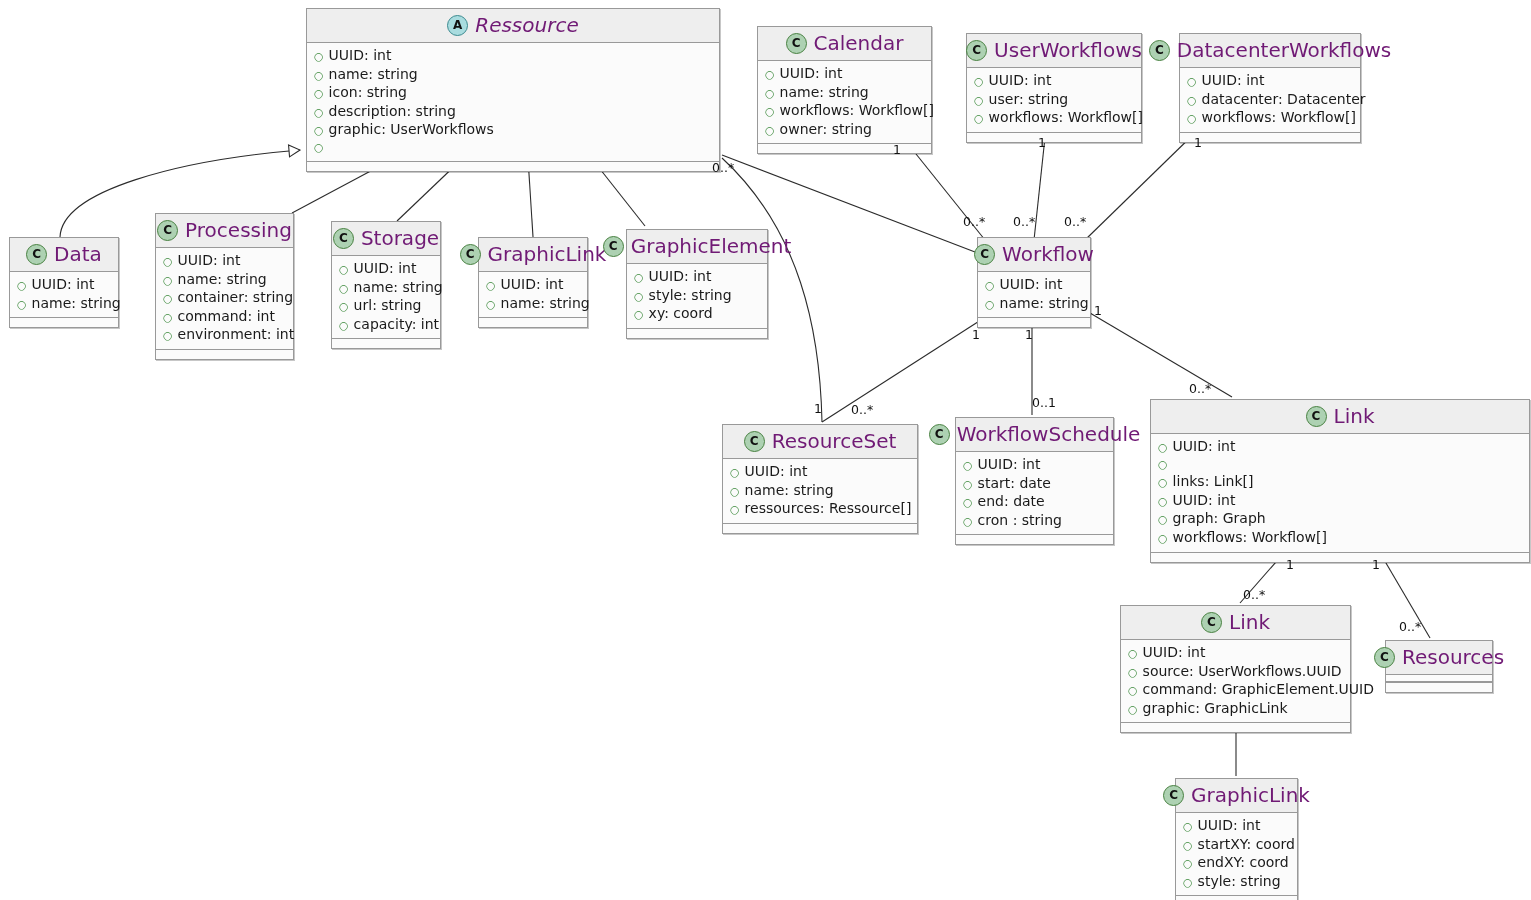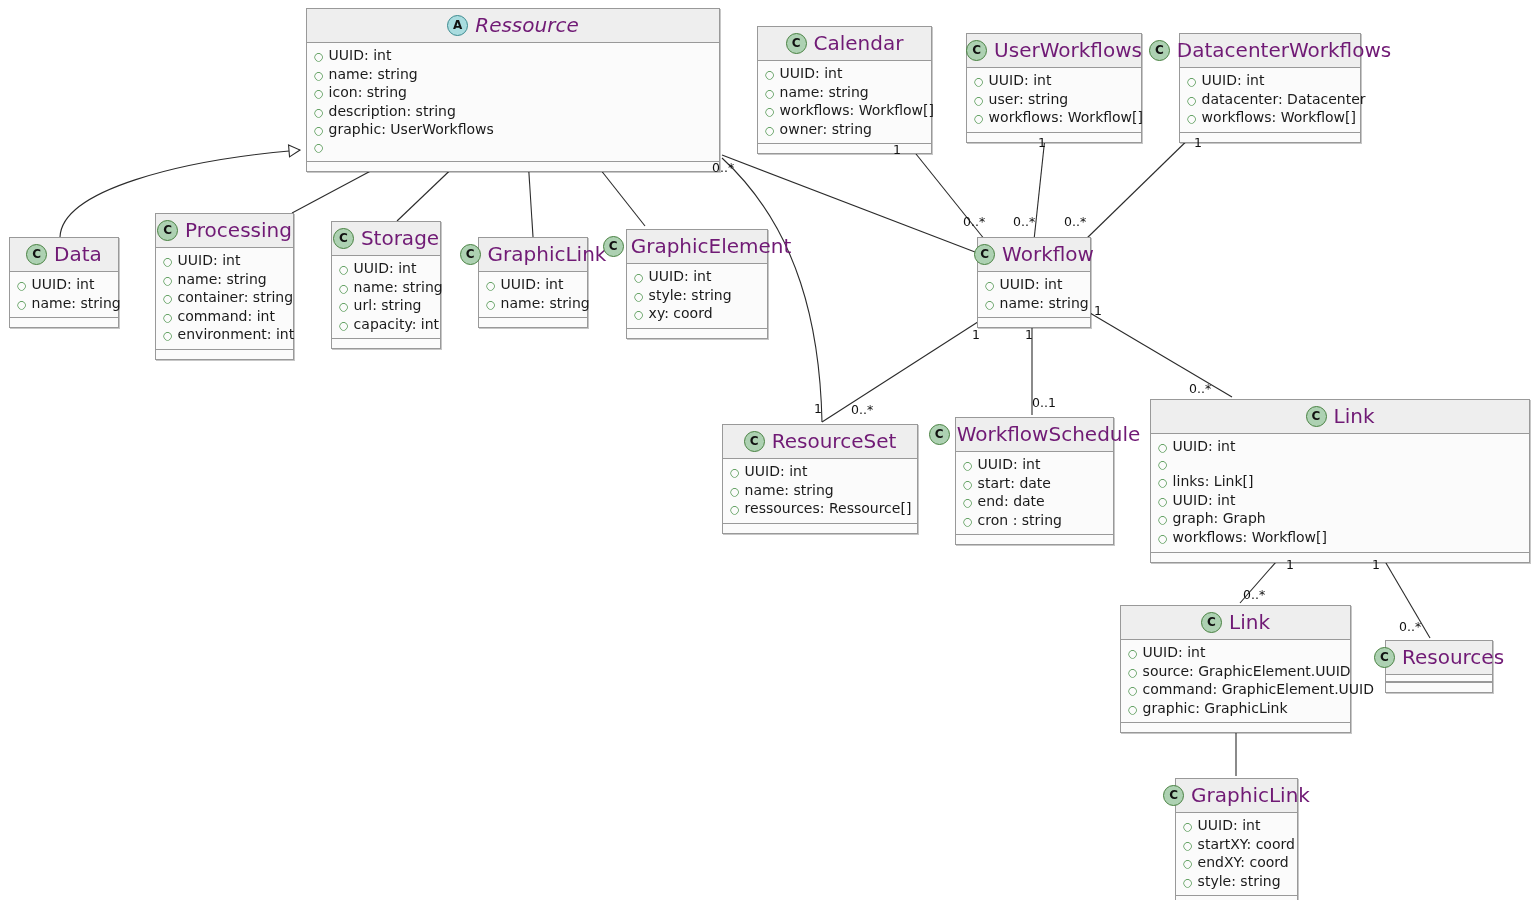--- a/index.html
+++ b/index.html
@@ -405,21 +405,21 @@
           <span class="badge c">C</span>
           <span class="uml-title">Link</span>
         </div>
         <div class="uml-attrs">
           <div class="attr">
             <span class="vis">○</span>
             <span>UUID: int</span>
           </div>
           <div class="attr">
             <span class="vis">○</span>
-            <span>source: GraphicElement.UUID</span>
+            <span>source: UserWorkflows.UUID</span>
           </div>
           <div class="attr">
             <span class="vis">○</span>
             <span>command: GraphicElement.UUID</span>
           </div>
           <div class="attr">
             <span class="vis">○</span>
             <span>graphic: GraphicLink</span>
           </div>
         </div>

